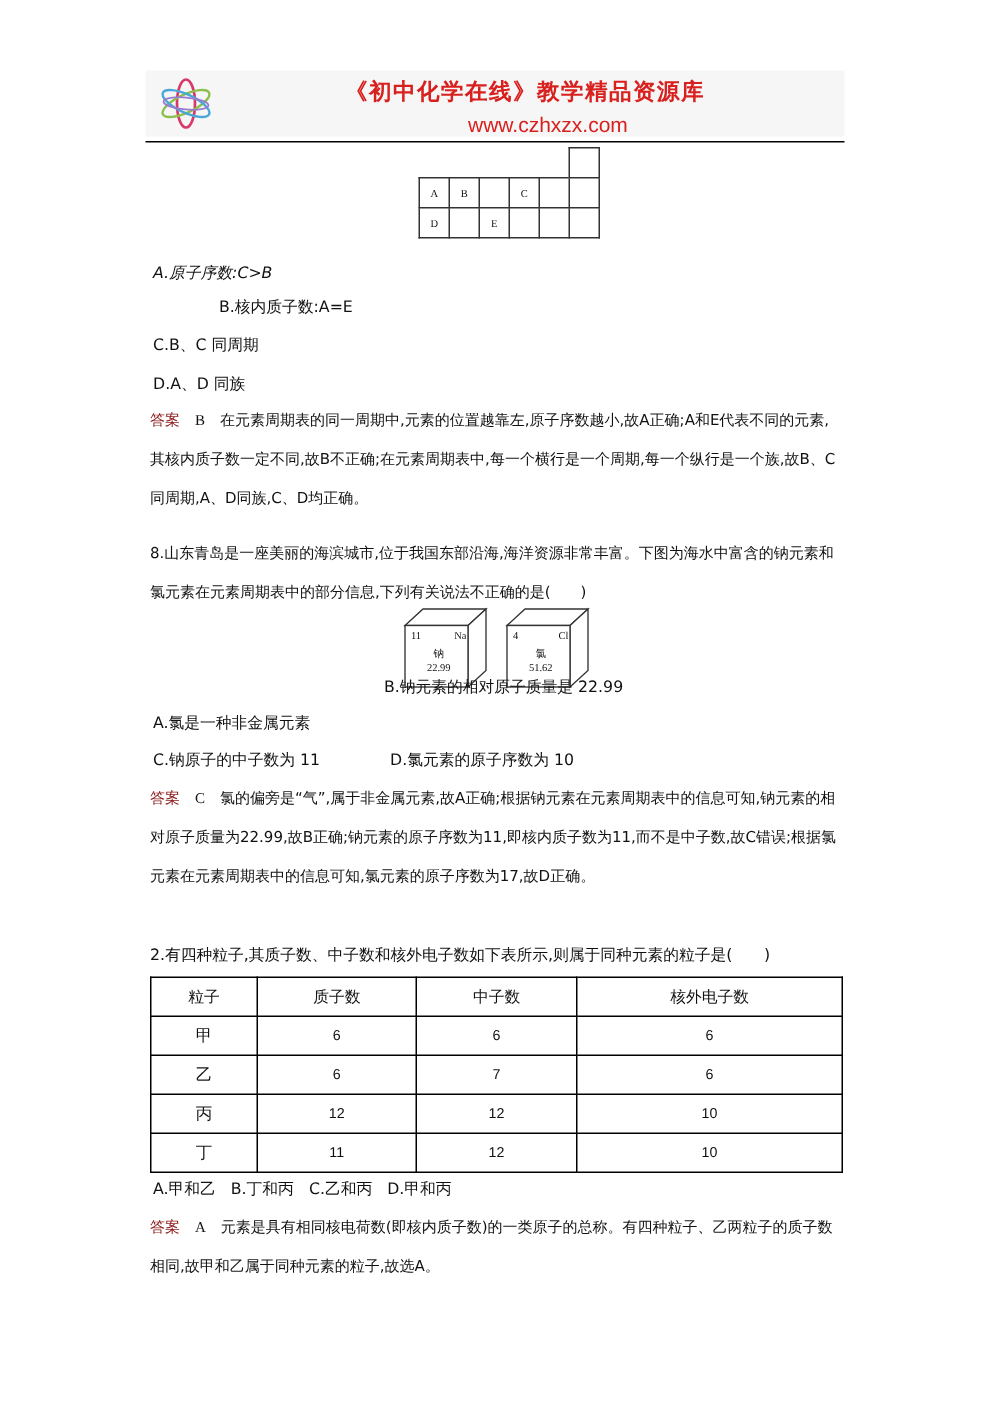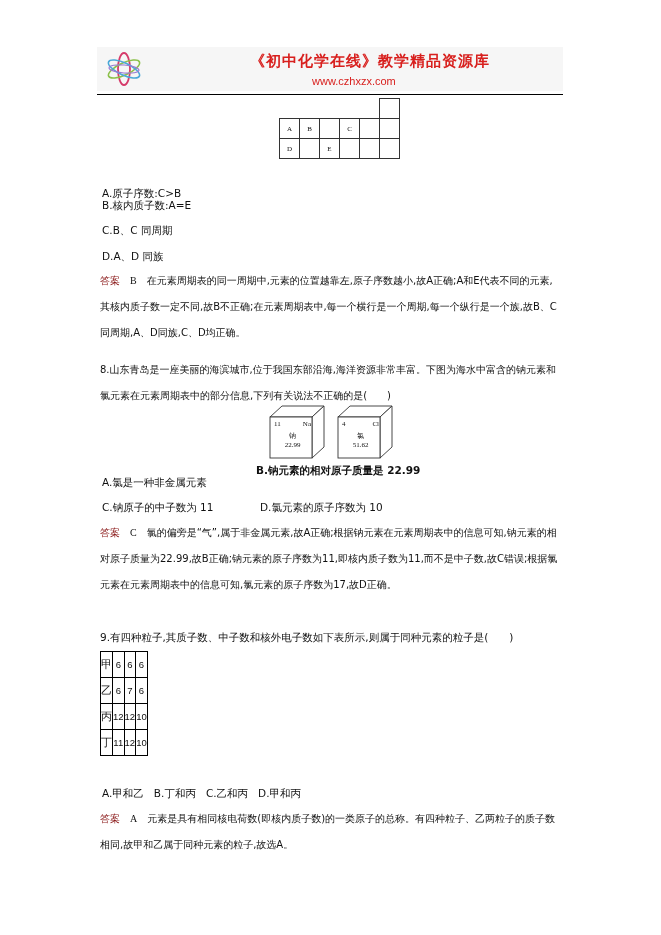--- a/index.html
+++ b/index.html
@@ -1,22 +1,22 @@
 <!DOCTYPE html>
 <html><head>
 <meta charset="utf-8">
 <style>
   html, body { margin: 0; padding: 0; background: #ffffff; }
   body { width: 661px; height: 935px; position: relative; overflow: hidden;
          font-family: "DejaVu Sans", "Liberation Sans", sans-serif; color: #111; }
   .abs { position: absolute; }
   .banner { left: 97px; top: 47px; width: 466px; height: 44px; background: #f6f6f6; }
   .logo { left: 103px; top: 50px; width: 42px; height: 38px; }
-  .banner-title { left: 230px; top: 52px; font-size: 15px; font-weight: bold; color: #d8201e; letter-spacing: 1px; white-space: nowrap; font-family: "DejaVu Serif", serif; margin-left: 20px; }
-  .banner-url { left: 312px; top: 75px; font-size: 11px; color: #d8201e; white-space: nowrap; font-family: "Liberation Sans", sans-serif; }
+  .banner-title { left: 230px; top: 52px; font-size: 15px; font-weight: bold; color: #d8201e; letter-spacing: 1px; white-space: nowrap; font-family: "DejaVu Serif", serif; }
+  .banner-url { left: 312px; top: 75px; font-size: 14px; color: #d8201e; white-space: nowrap; font-family: "Liberation Sans", sans-serif; }
   .rule { left: 97px; top: 94px; width: 466px; height: 1px; background: #000; }
 
   .pt { border-collapse: collapse; position: absolute; left: 279px; top: 98px; }
   .pt td { width: 19px; height: 19px; border: 1px solid #333; font-size: 7px; font-family: "Liberation Serif", serif; text-align: center; vertical-align: middle; padding: 0; }
   .pt td.empty { border: none; }
 
   .line { position: absolute; left: 102px; font-size: 10.5px; white-space: nowrap; line-height: 14px; }
   .para { position: absolute; left: 100px; width: 462px; font-size: 10px; line-height: 26px; }
   .ans-label { color: #8b1a1a; margin-right: 10px; }
   .ans-key { margin-right: 10px; font-family: "Liberation Serif", serif; }
@@ -71,22 +71,22 @@
     <td>D</td>
     <td></td>
     <td>E</td>
     <td></td>
     <td></td>
     <td></td>
   </tr>
 </tbody>
   </table>
 
-<div class="line" style="top:186px;">A.原子序数:C&gt;B</div>
-<div class="line" style="top:198px;">B.核内质子数:A=E</div>
+<div class="line" style="top:175px;font-style:italic;">A.原子序数:C&gt;B</div>
+<div class="line" style="top:198px;margin-left:44px;">B.核内质子数:A=E</div>
 <div class="line" style="top:223px;">C.B、C 同周期</div>
 <div class="line" style="top:249px;">D.A、D 同族</div>
 
 <div class="para" style="top:268px;">
   <span class="ans-label">答案</span><span class="ans-key">B</span><span>在元素周期表的同一周期中,元素的位置越靠左,原子序数越小,故A正确;A和E代表不同的元素,其核内质子数一定不同,故B不正确;在元素周期表中,每一个横行是一个周期,每一个纵行是一个族,故B、C同周期,A、D同族,C、D均正确。</span>
 </div>
 
 <div class="para" style="top:357px;">8.山东青岛是一座美丽的海滨城市,位于我国东部沿海,海洋资源非常丰富。下图为海水中富含的钠元素和氯元素在元素周期表中的部分信息,下列有关说法不正确的是(　　)</div>
 
 <div class="cube" style="left:268px; top:403px;">
@@ -114,32 +114,38 @@
     <div class="row1">
         <span>4</span>
         <span>Cl</span>
       </div>
     <div class="nm">氯</div>
     <div class="mass">51.62</div>
   </div>
 </div>
 
 <div class="line" style="top:475px;">A.氯是一种非金属元素</div>
-<div class="line" style="left:256px; top:463px;font-weight:bold;">B.钠元素的相对原子质量是 22.99</div>
+<div class="line" style="left:256px; top:451px;">B.钠元素的相对原子质量是 22.99</div>
 <div class="line" style="top:500px;">C.钠原子的中子数为 11</div>
 <div class="line" style="left:260px; top:500px;">D.氯元素的原子序数为 10</div>
 
 <div class="para" style="top:520px;">
   <span class="ans-label">答案</span><span class="ans-key">C</span><span>氯的偏旁是“气”,属于非金属元素,故A正确;根据钠元素在元素周期表中的信息可知,钠元素的相对原子质量为22.99,故B正确;钠元素的原子序数为11,即核内质子数为11,而不是中子数,故C错误;根据氯元素在元素周期表中的信息可知,氯元素的原子序数为17,故D正确。</span>
 </div>
 
-<div class="line" style="left:100px; top:630px;">9.有四种粒子,其质子数、中子数和核外电子数如下表所示,则属于同种元素的粒子是(　　)</div>
+<div class="line" style="left:100px; top:630px;">2.有四种粒子,其质子数、中子数和核外电子数如下表所示,则属于同种元素的粒子是(　　)</div>
 
 <table class="dtable">
   <tbody>
+      <tr>
+    <th style="width:70px;">粒子</th>
+    <th style="width:105px;">质子数</th>
+    <th style="width:106px;">中子数</th>
+    <th style="width:176px;">核外电子数</th>
+  </tr>
   <tr>
     <td class="name">甲</td>
     <td>6</td>
     <td>6</td>
     <td>6</td>
   </tr>
   <tr>
     <td class="name">乙</td>
     <td>6</td>
     <td>7</td>

